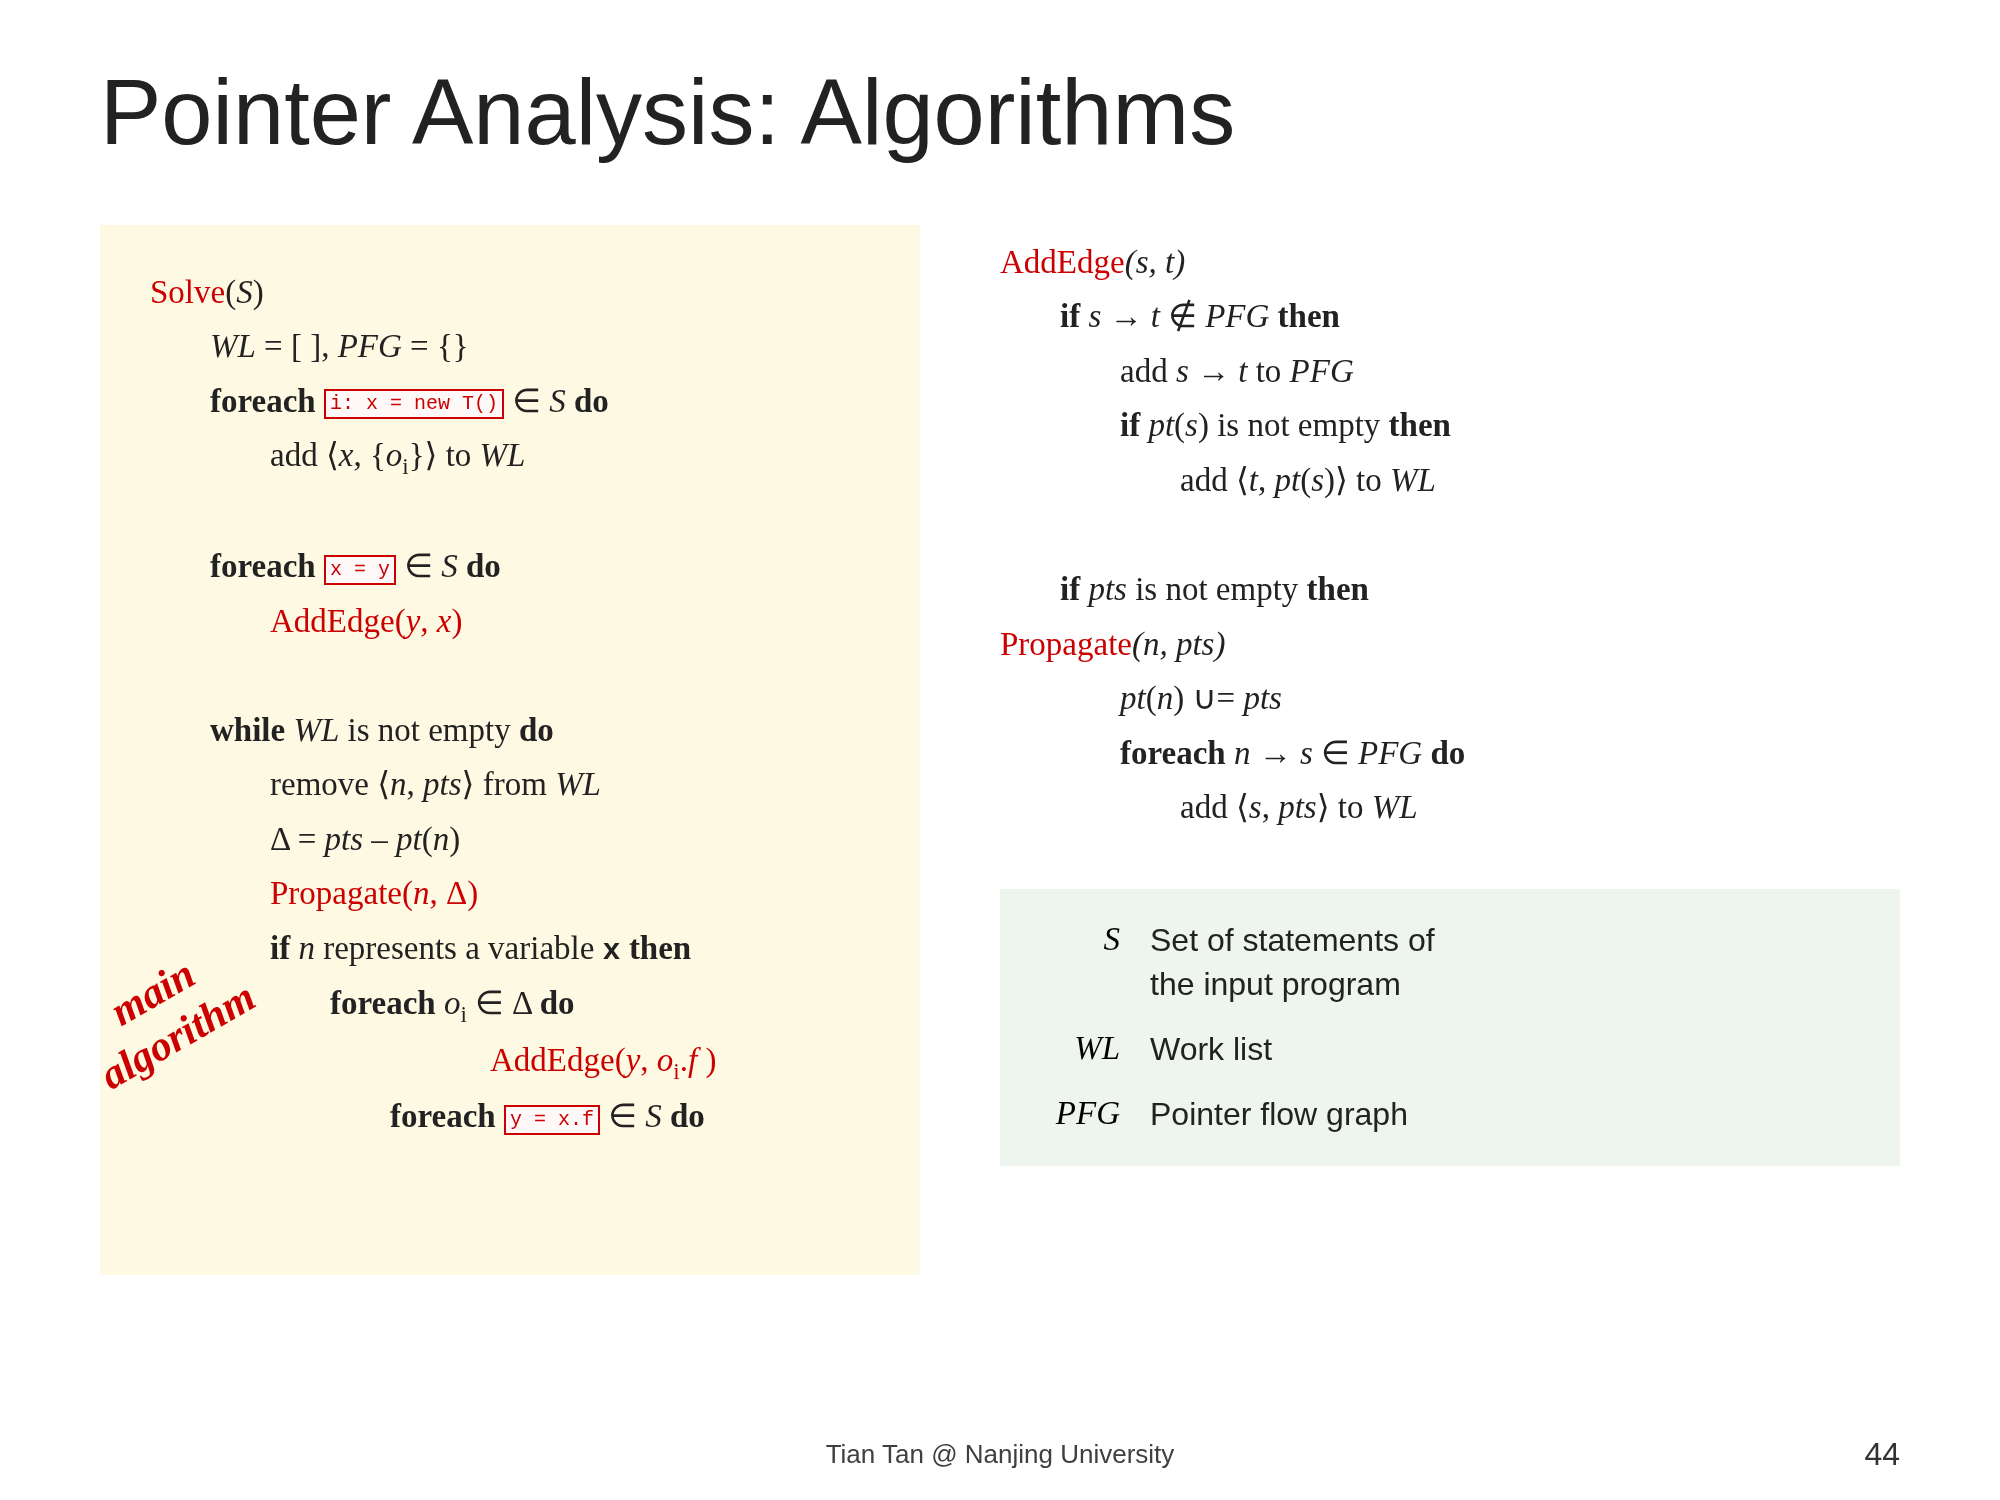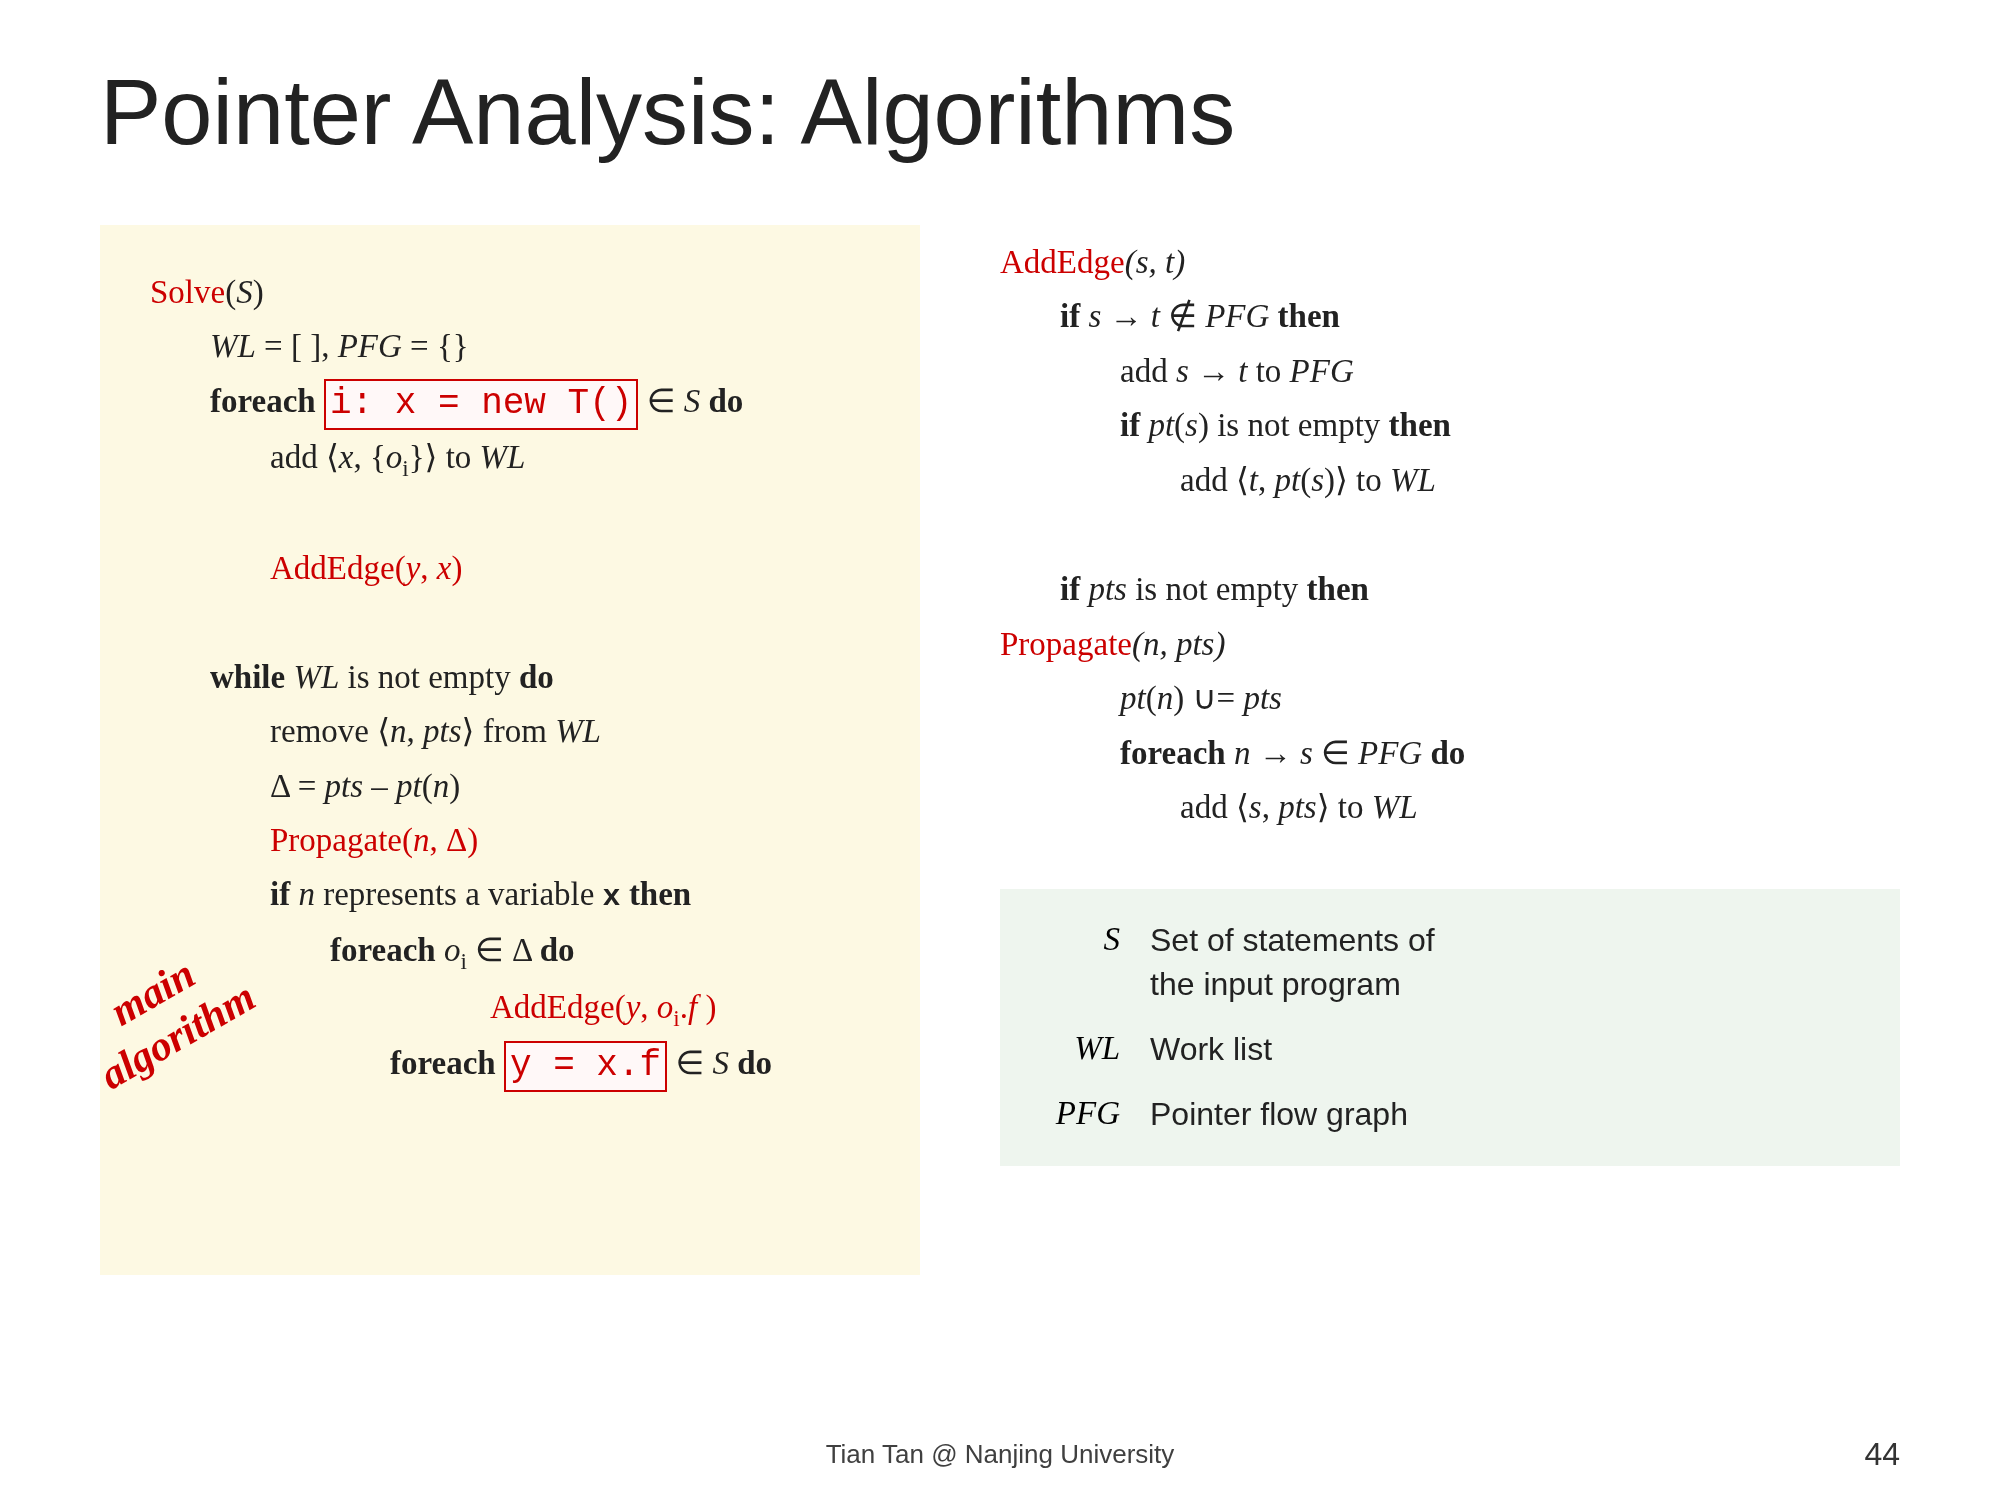--- a/index.html
+++ b/index.html
@@ -72,21 +72,21 @@
       white-space: nowrap;
     }
 
     
     .inline-box {
       display: inline-block;
       border: 2px solid #cc0000;
       padding: 0px 4px;
       background: #fff8f8;
       font-family: 'Courier New', Courier, monospace;
-      font-size: 36px;
+      font-size: 20px;
       color: #cc0000;
       vertical-align: middle;
       line-height: 1.3;
     }
 
     
     .angled-label {
       position: absolute;
       bottom: 210px;
       left: -20px;
@@ -195,20 +195,23 @@
         </span>
 
         
         <span class="code-line indent2">
           <span class="dark">add ⟨<span class="italic">x</span>, {<span class="italic">o</span><sub>i</sub>}⟩ to <span class="italic">WL</span></span>
         </span>
 
         <br>
 
         
+        <span class="code-line indent1">
+          <span class="kw dark">foreach</span><span class="dark"> </span><span class="inline-box">x = y</span><span class="dark"> ∈ <span class="italic">S</span> <span class="kw">do</span></span>
+        </span>
 
         
         <span class="code-line indent2">
           <span class="red">AddEdge(<span class="italic" style="color:#cc0000;">y</span>, <span class="italic" style="color:#cc0000;">x</span>)</span>
         </span>
 
         <br>
 
         
         <span class="code-line indent1">

